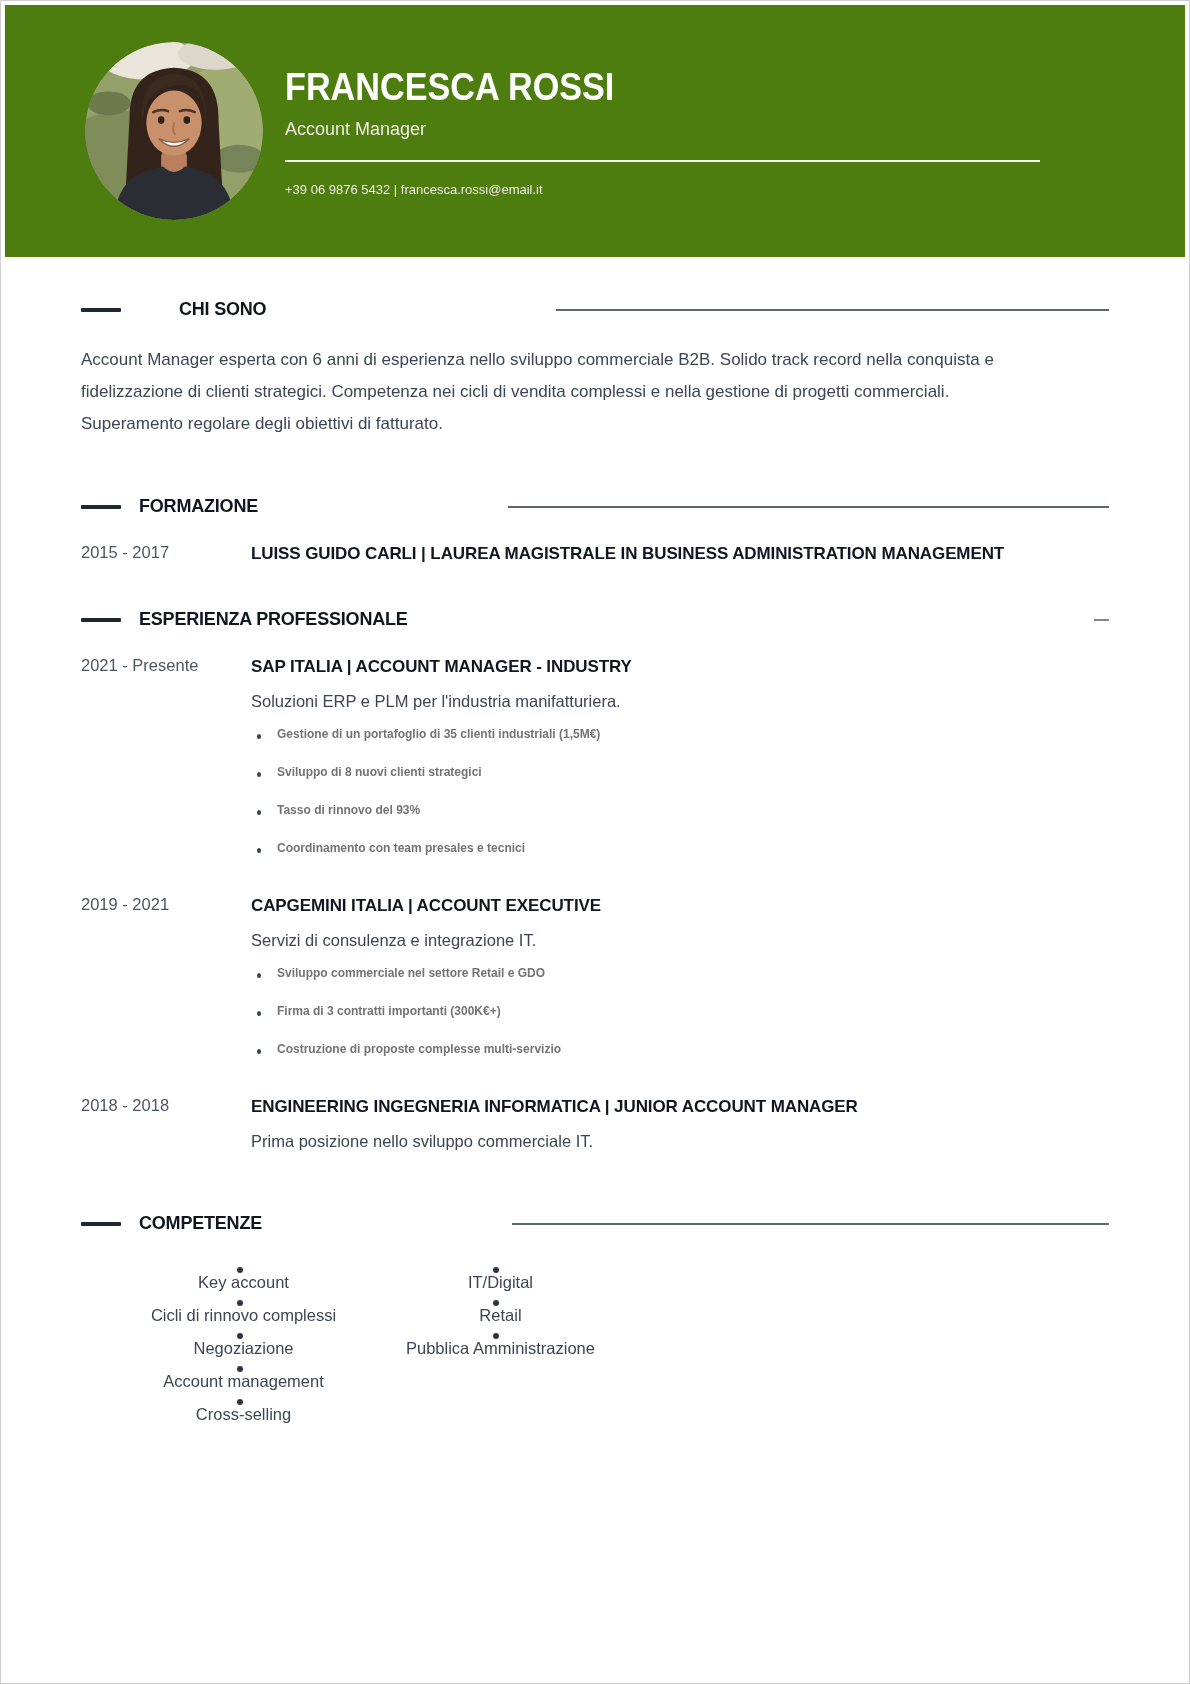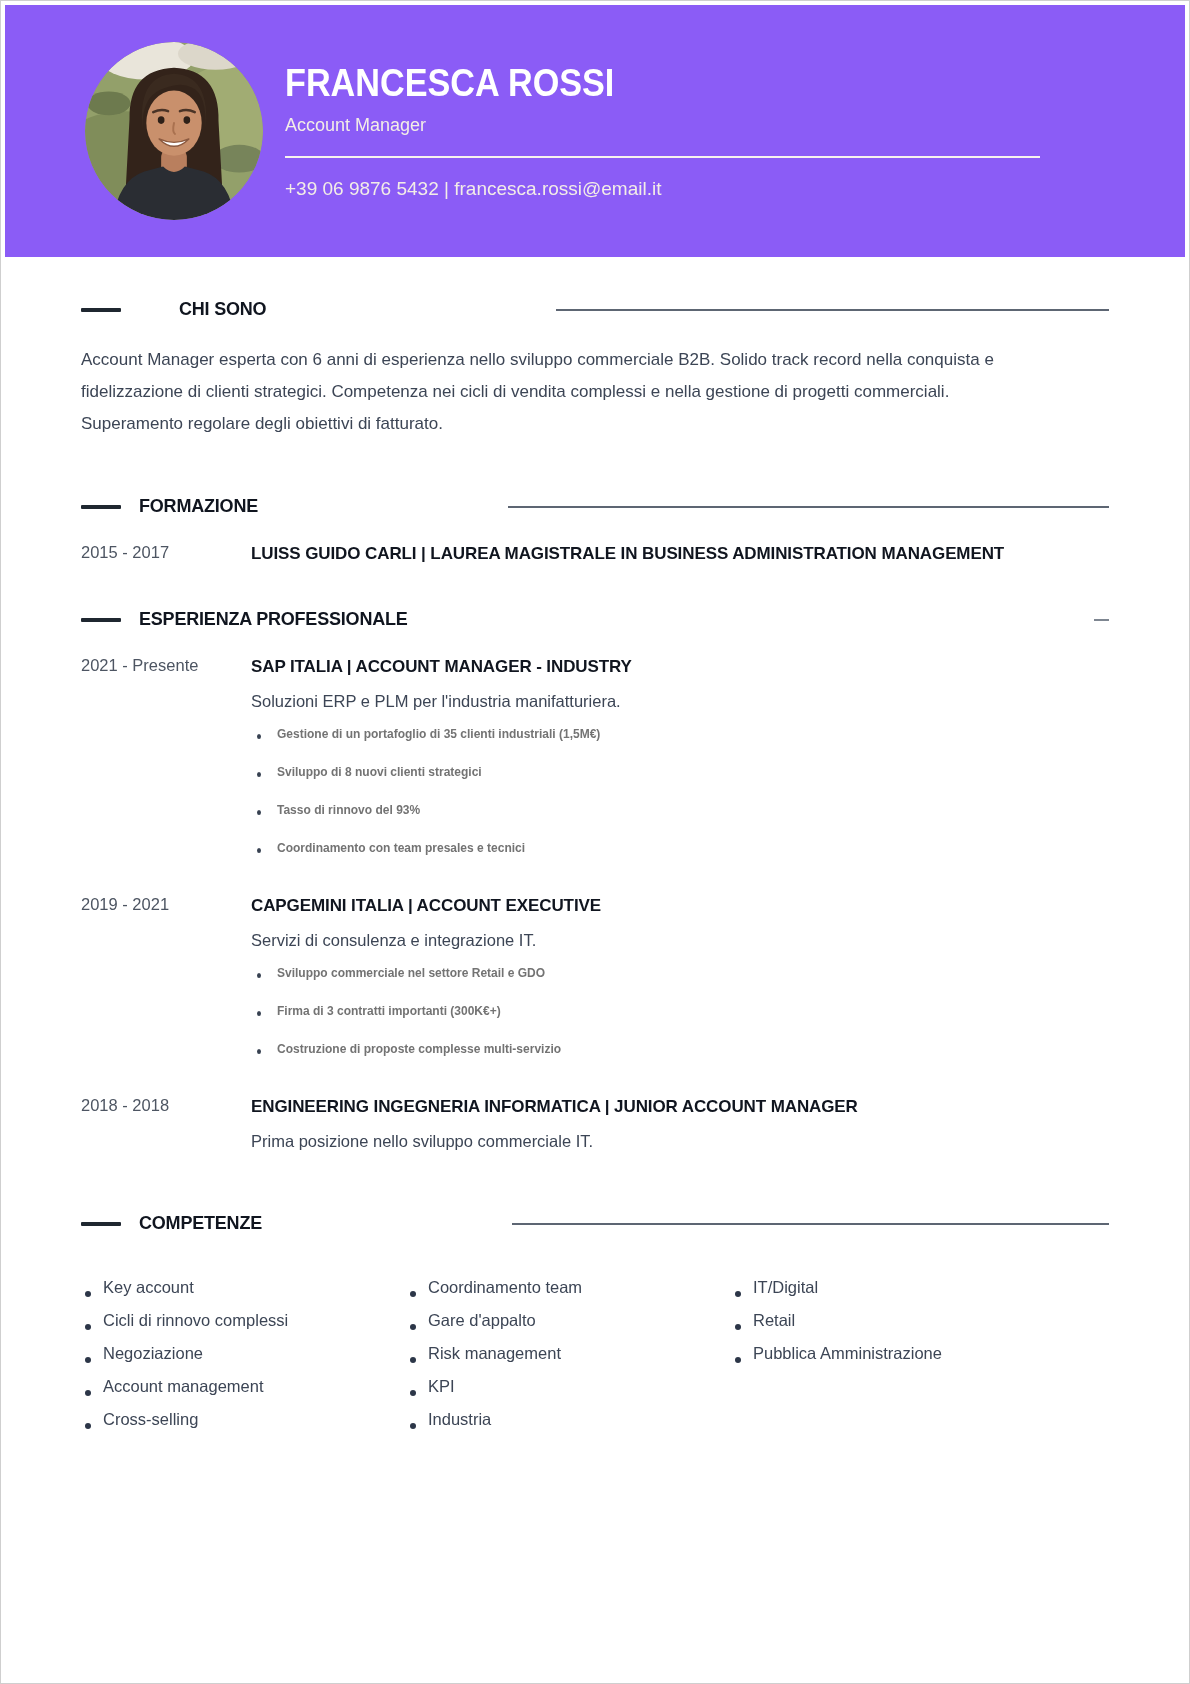--- a/index.html
+++ b/index.html
@@ -3,36 +3,36 @@
 <meta charset="utf-8">
 <style>
   html,body { margin:0; padding:0; background:#ffffff; }
   body { width:1190px; height:1684px; font-family:"Liberation Sans", sans-serif; }
   .page {
     box-sizing:border-box; width:1190px; height:1684px;
     border:1px solid #cfcfcf; background:#ffffff; overflow:hidden;
   }
   
   .cv-header {
-    margin:4px 4px 0 4px; height:252px; background:#8b5cf6;
+    margin:4px 4px 0 4px; height:252px; background:#4d7c0f;
     display:flex; align-items:center; padding-left:80px; box-sizing:border-box;
   }
   .photo-wrap {
     width:178px; height:178px; border-radius:50%; overflow:hidden; flex:none;
   }
   .photo-wrap svg { display:block; width:100%; height:100%; }
   .header-text { margin-left:22px; flex:1; }
   .name {
     color:#ffffff; font-size:38px; font-weight:700; letter-spacing:0px;
     transform:scaleX(.9); transform-origin:left center; white-space:nowrap;
     margin:0 0 10px 0;
   }
   .job-title { color:#f3ede7; font-size:18px; margin:0 0 20px 0; }
   .header-divider { width:755px; height:2px; background:#f7f3ee; margin-bottom:20px; }
-  .contact { color:#f3ede7; font-size:19px; }
+  .contact { color:#f3ede7; font-size:13px; }
 
   
   .main { padding:0 80px; color:#374151; }
   .sec-head { display:flex; align-items:center; }
   .sec-dash { width:40px; height:4px; background:#1f2730; border-radius:1px; flex:none; margin-right:18px; }
   .sec-title {
     font-size:18px; font-weight:700; color:#10151f; letter-spacing:-0.2px;
     white-space:nowrap;
   }
   .sec-line { flex:1; height:2px; background:#5d6673; margin-left:250px; }
@@ -54,21 +54,21 @@
   .bullet-row { display:flex; align-items:flex-start; margin-top:10px; min-height:28px; }
   .bullet-dot { width:4px; height:5px; border-radius:50%; background:#374151; flex:none; margin:7px 16px 0 6px; }
   .bullet-text { font-size:12px; color:#737373;font-weight:bold; }
 
   .exp-head { margin-top:42px; }
 
   .skills-head { margin-top:62px; }
   .skills-grid { display:flex; margin-top:30px; }
   .skill-col { width:325px; flex:none; }
   .skill-col:last-child { width:auto; }
-  .skill-item { display:flex; align-items:flex-end; height:33px; }
+  .skill-item { display:flex; align-items:center; height:33px;flex-direction:column; }
   .skill-dot { width:6px; height:6px; border-radius:50%; background:#2c3648; flex:none; margin:3px 12px 0 4px; }
   .skill-label { font-size:16.5px; color:#3c4555; }
 </style>
 </head>
 <body>
 
 <div class="page">
 
   <div class="cv-header">
     <div class="photo-wrap">
@@ -228,46 +228,20 @@
   </div>
 
   <div class="skill-item">
     <div class="skill-dot"></div>
     <div class="skill-label">Cross-selling</div>
   </div>
 </div>
         <div class="skill-col">
   <div class="skill-item">
     <div class="skill-dot"></div>
-    <div class="skill-label">Coordinamento team</div>
-  </div>
-
-  <div class="skill-item">
-    <div class="skill-dot"></div>
-    <div class="skill-label">Gare d'appalto</div>
-  </div>
-
-  <div class="skill-item">
-    <div class="skill-dot"></div>
-    <div class="skill-label">Risk management</div>
-  </div>
-
-  <div class="skill-item">
-    <div class="skill-dot"></div>
-    <div class="skill-label">KPI</div>
-  </div>
-
-  <div class="skill-item">
-    <div class="skill-dot"></div>
-    <div class="skill-label">Industria</div>
-  </div>
-</div>
-        <div class="skill-col">
-  <div class="skill-item">
-    <div class="skill-dot"></div>
     <div class="skill-label">IT/Digital</div>
   </div>
 
   <div class="skill-item">
     <div class="skill-dot"></div>
     <div class="skill-label">Retail</div>
   </div>
 
   <div class="skill-item">
     <div class="skill-dot"></div>

